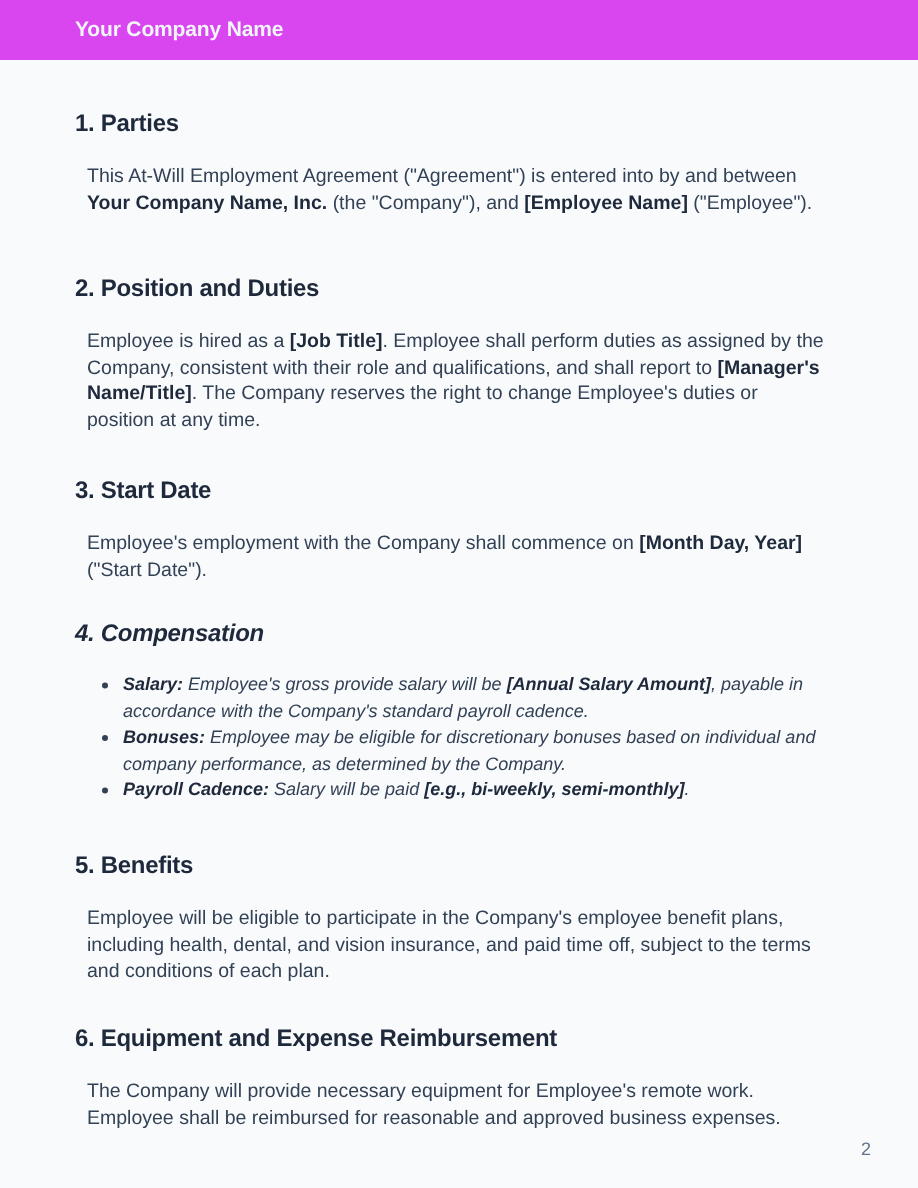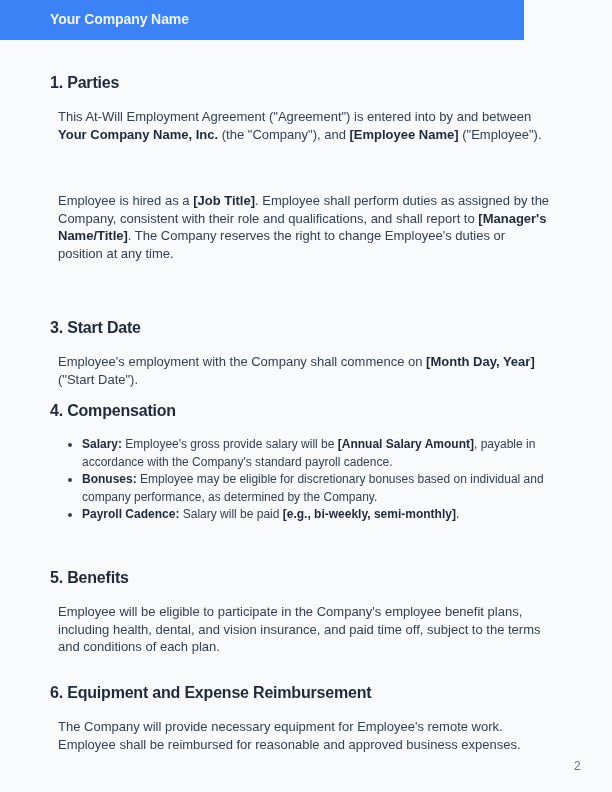--- a/index.html
+++ b/index.html
@@ -4,22 +4,22 @@
   <style>
     html, body { margin: 0; padding: 0; }
     body {
       width: 612px; height: 792px; overflow: hidden;
       background: #f8fafc;
       font-family: "Liberation Sans", "DejaVu Sans", sans-serif;
       color: #334155;
       position: relative;
     }
     .header {
-      position: absolute; left: 0; top: 0; width: 524px; height: 40px;
-      background: #3b82f6;
+      position: absolute; left: 0; top: 0; width: 612px; height: 40px;
+      background: #d946ef;
     }
     .header-title {
       position: absolute; left: 50px; top: 11px;
       font-size: 14px; font-weight: bold; color: #f1f5f9;
       letter-spacing: -0.1px;
     }
     .section { position: absolute; left: 50px; width: 510px; }
     h2 {
       margin: 0; font-size: 16px; font-weight: bold; color: #1e293b;
       letter-spacing: -0.2px; line-height: 26px;
@@ -47,29 +47,30 @@
 <div class="header">
   <div class="header-title">Your Company Name</div>
 </div>
 
 <div class="section" style="top:70px;">
   <h2>1. Parties</h2>
   <p class="body-text"><span>This At-Will Employment Agreement ("Agreement") is entered into by and between </span><b>Your Company Name, Inc.</b><span> (the "Company"), and </span><b>[Employee Name]</b><span> ("Employee").</span></p>
 </div>
 
 <div class="section" style="top:180px;">
+  <h2>2. Position and Duties</h2>
   <p class="body-text"><span>Employee is hired as a </span><b>[Job Title]</b><span>. Employee shall perform duties as assigned by the Company, consistent with their role and qualifications, and shall report to </span><b>[Manager's Name/Title]</b><span>. The Company reserves the right to change Employee's duties or position at any time.</span></p>
 </div>
 
 <div class="section" style="top:315px;">
   <h2>3. Start Date</h2>
   <p class="body-text"><span>Employee's employment with the Company shall commence on </span><b>[Month Day, Year]</b><span> ("Start Date").</span></p>
 </div>
 
-<div class="section" style="top:398px;">
+<div class="section" style="top:410px;font-style:italic;">
   <h2>4. Compensation</h2>
   <ul>
     <li><b>Salary:</b><span> Employee's gross provide salary will be </span><b>[Annual Salary Amount]</b><span>, payable in accordance with the Company's standard payroll cadence.</span></li>
     <li><b>Bonuses:</b><span> Employee may be eligible for discretionary bonuses based on individual and company performance, as determined by the Company.</span></li>
     <li><b>Payroll Cadence:</b><span> Salary will be paid </span><b>[e.g., bi-weekly, semi-monthly]</b><span>.</span></li>
   </ul>
 </div>
 
 <div class="section" style="top:565px;">
   <h2>5. Benefits</h2>

